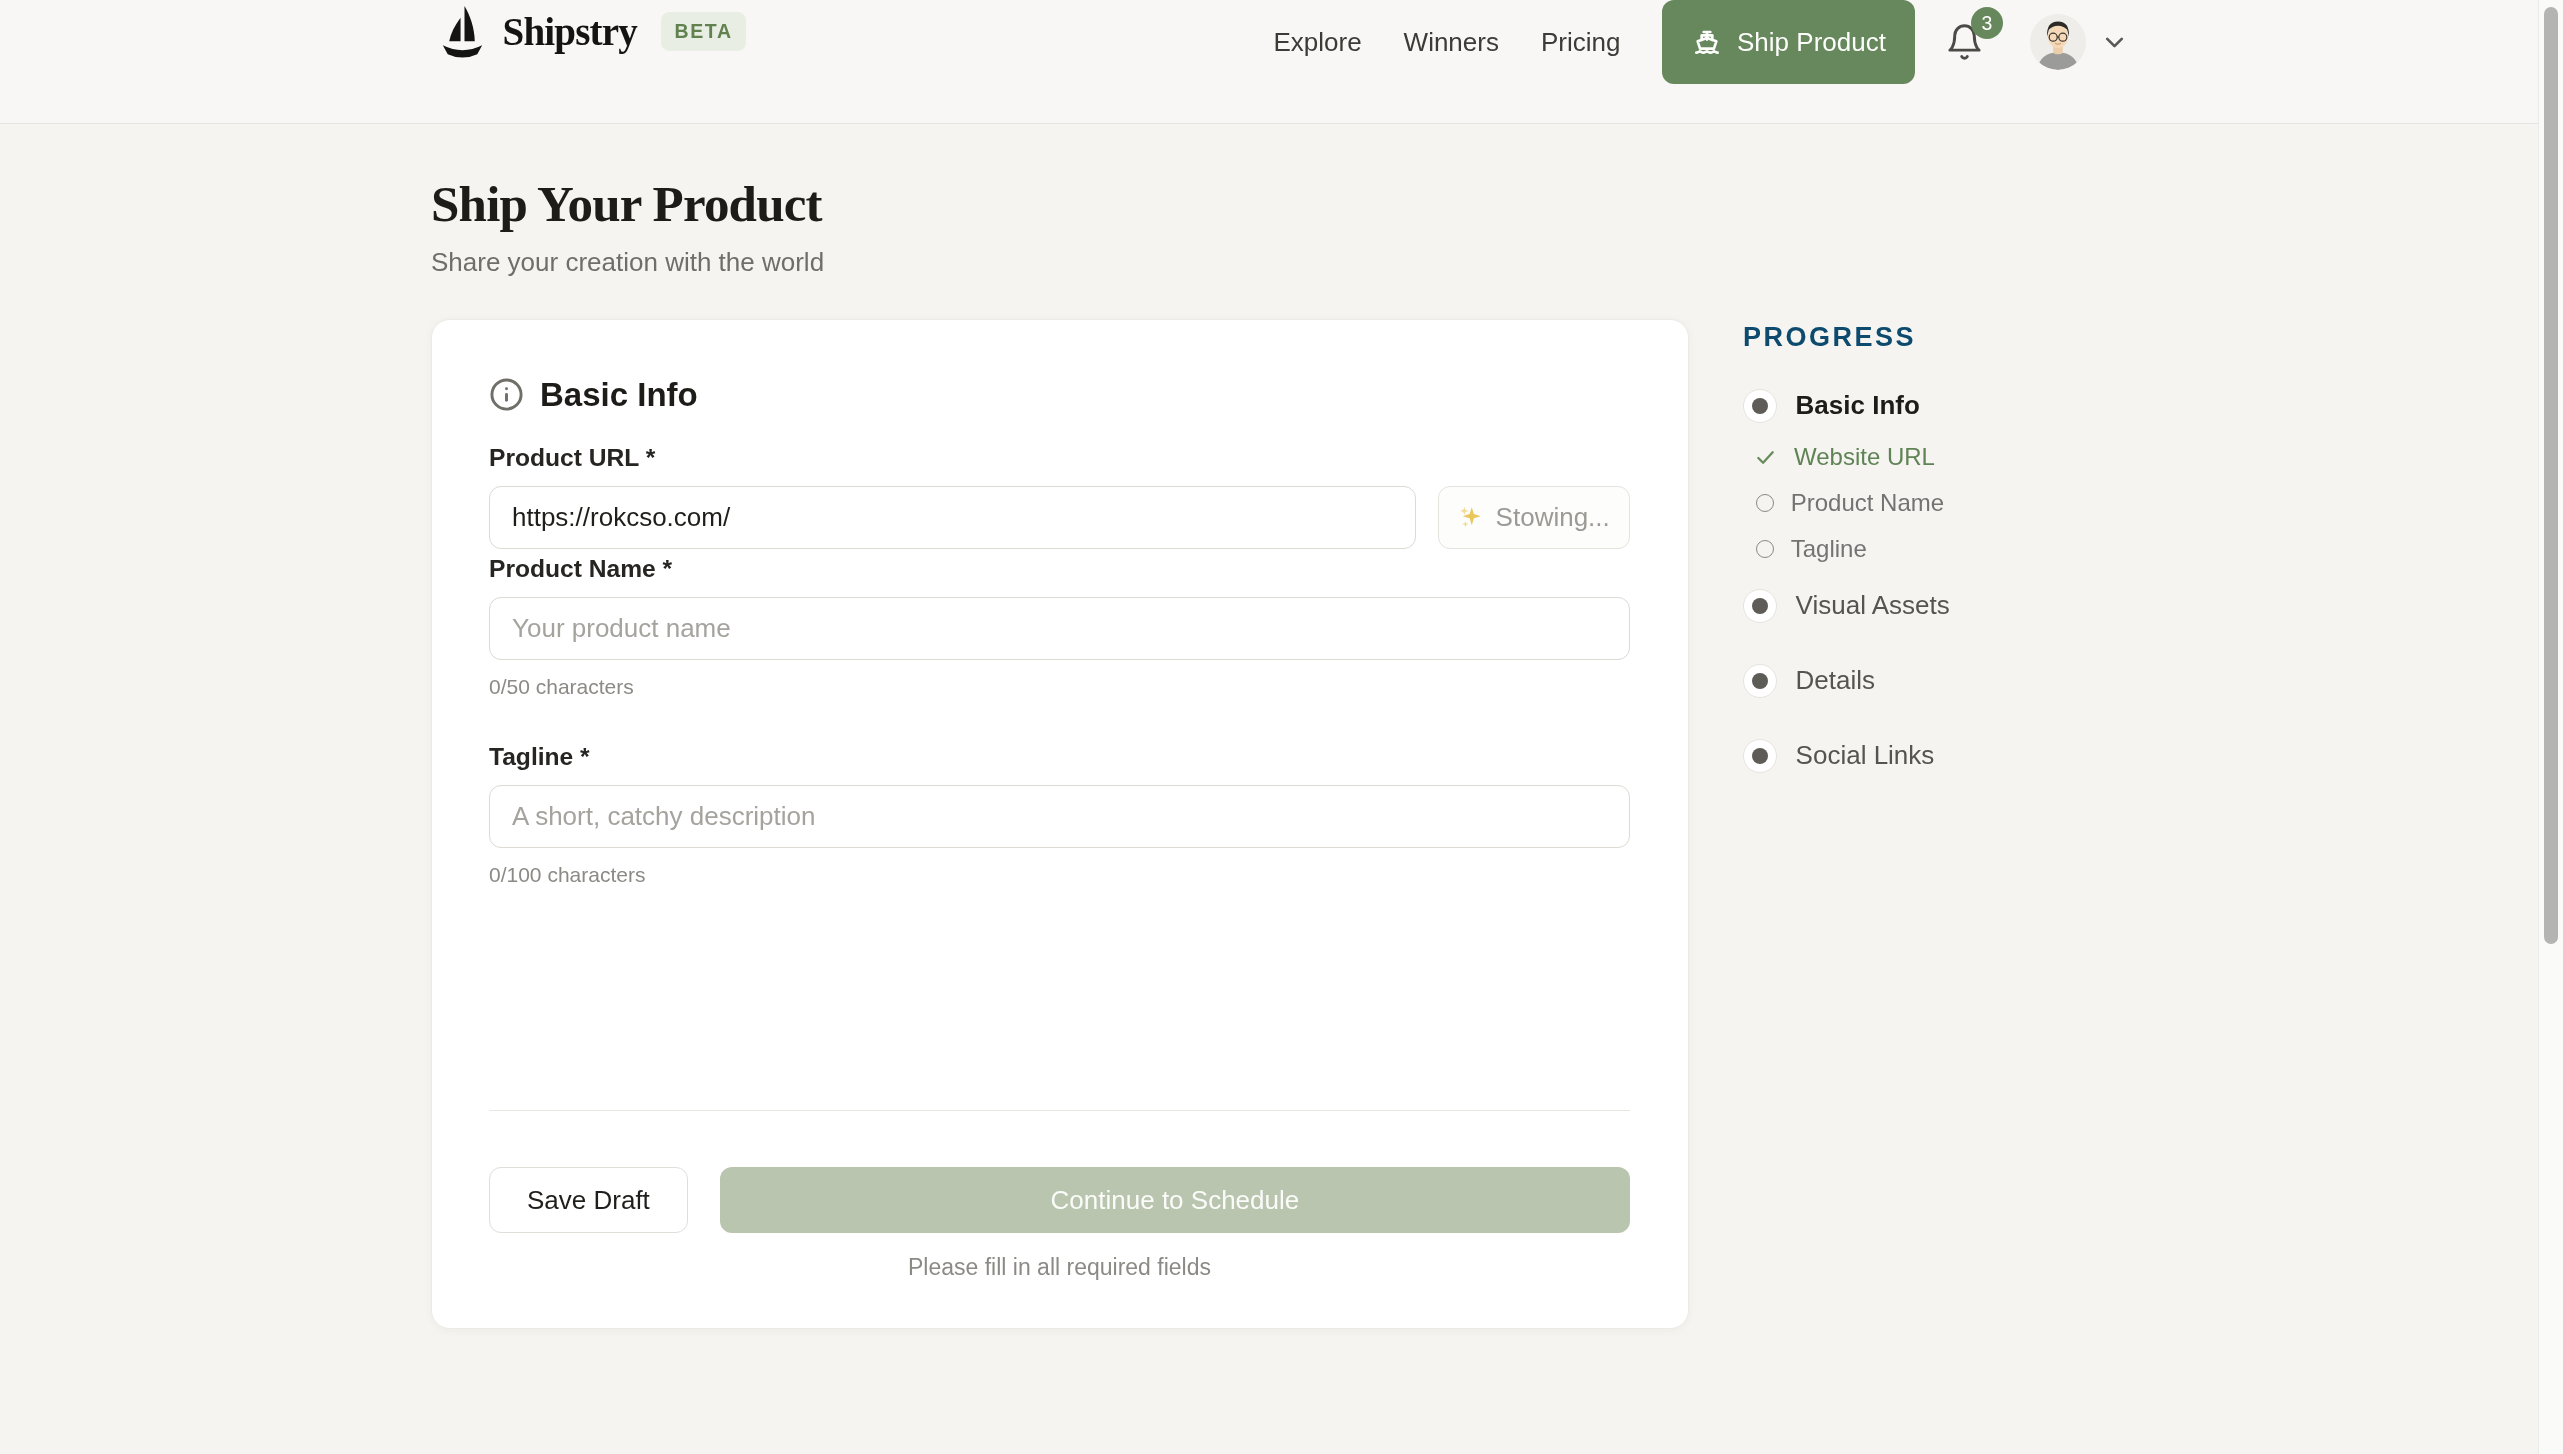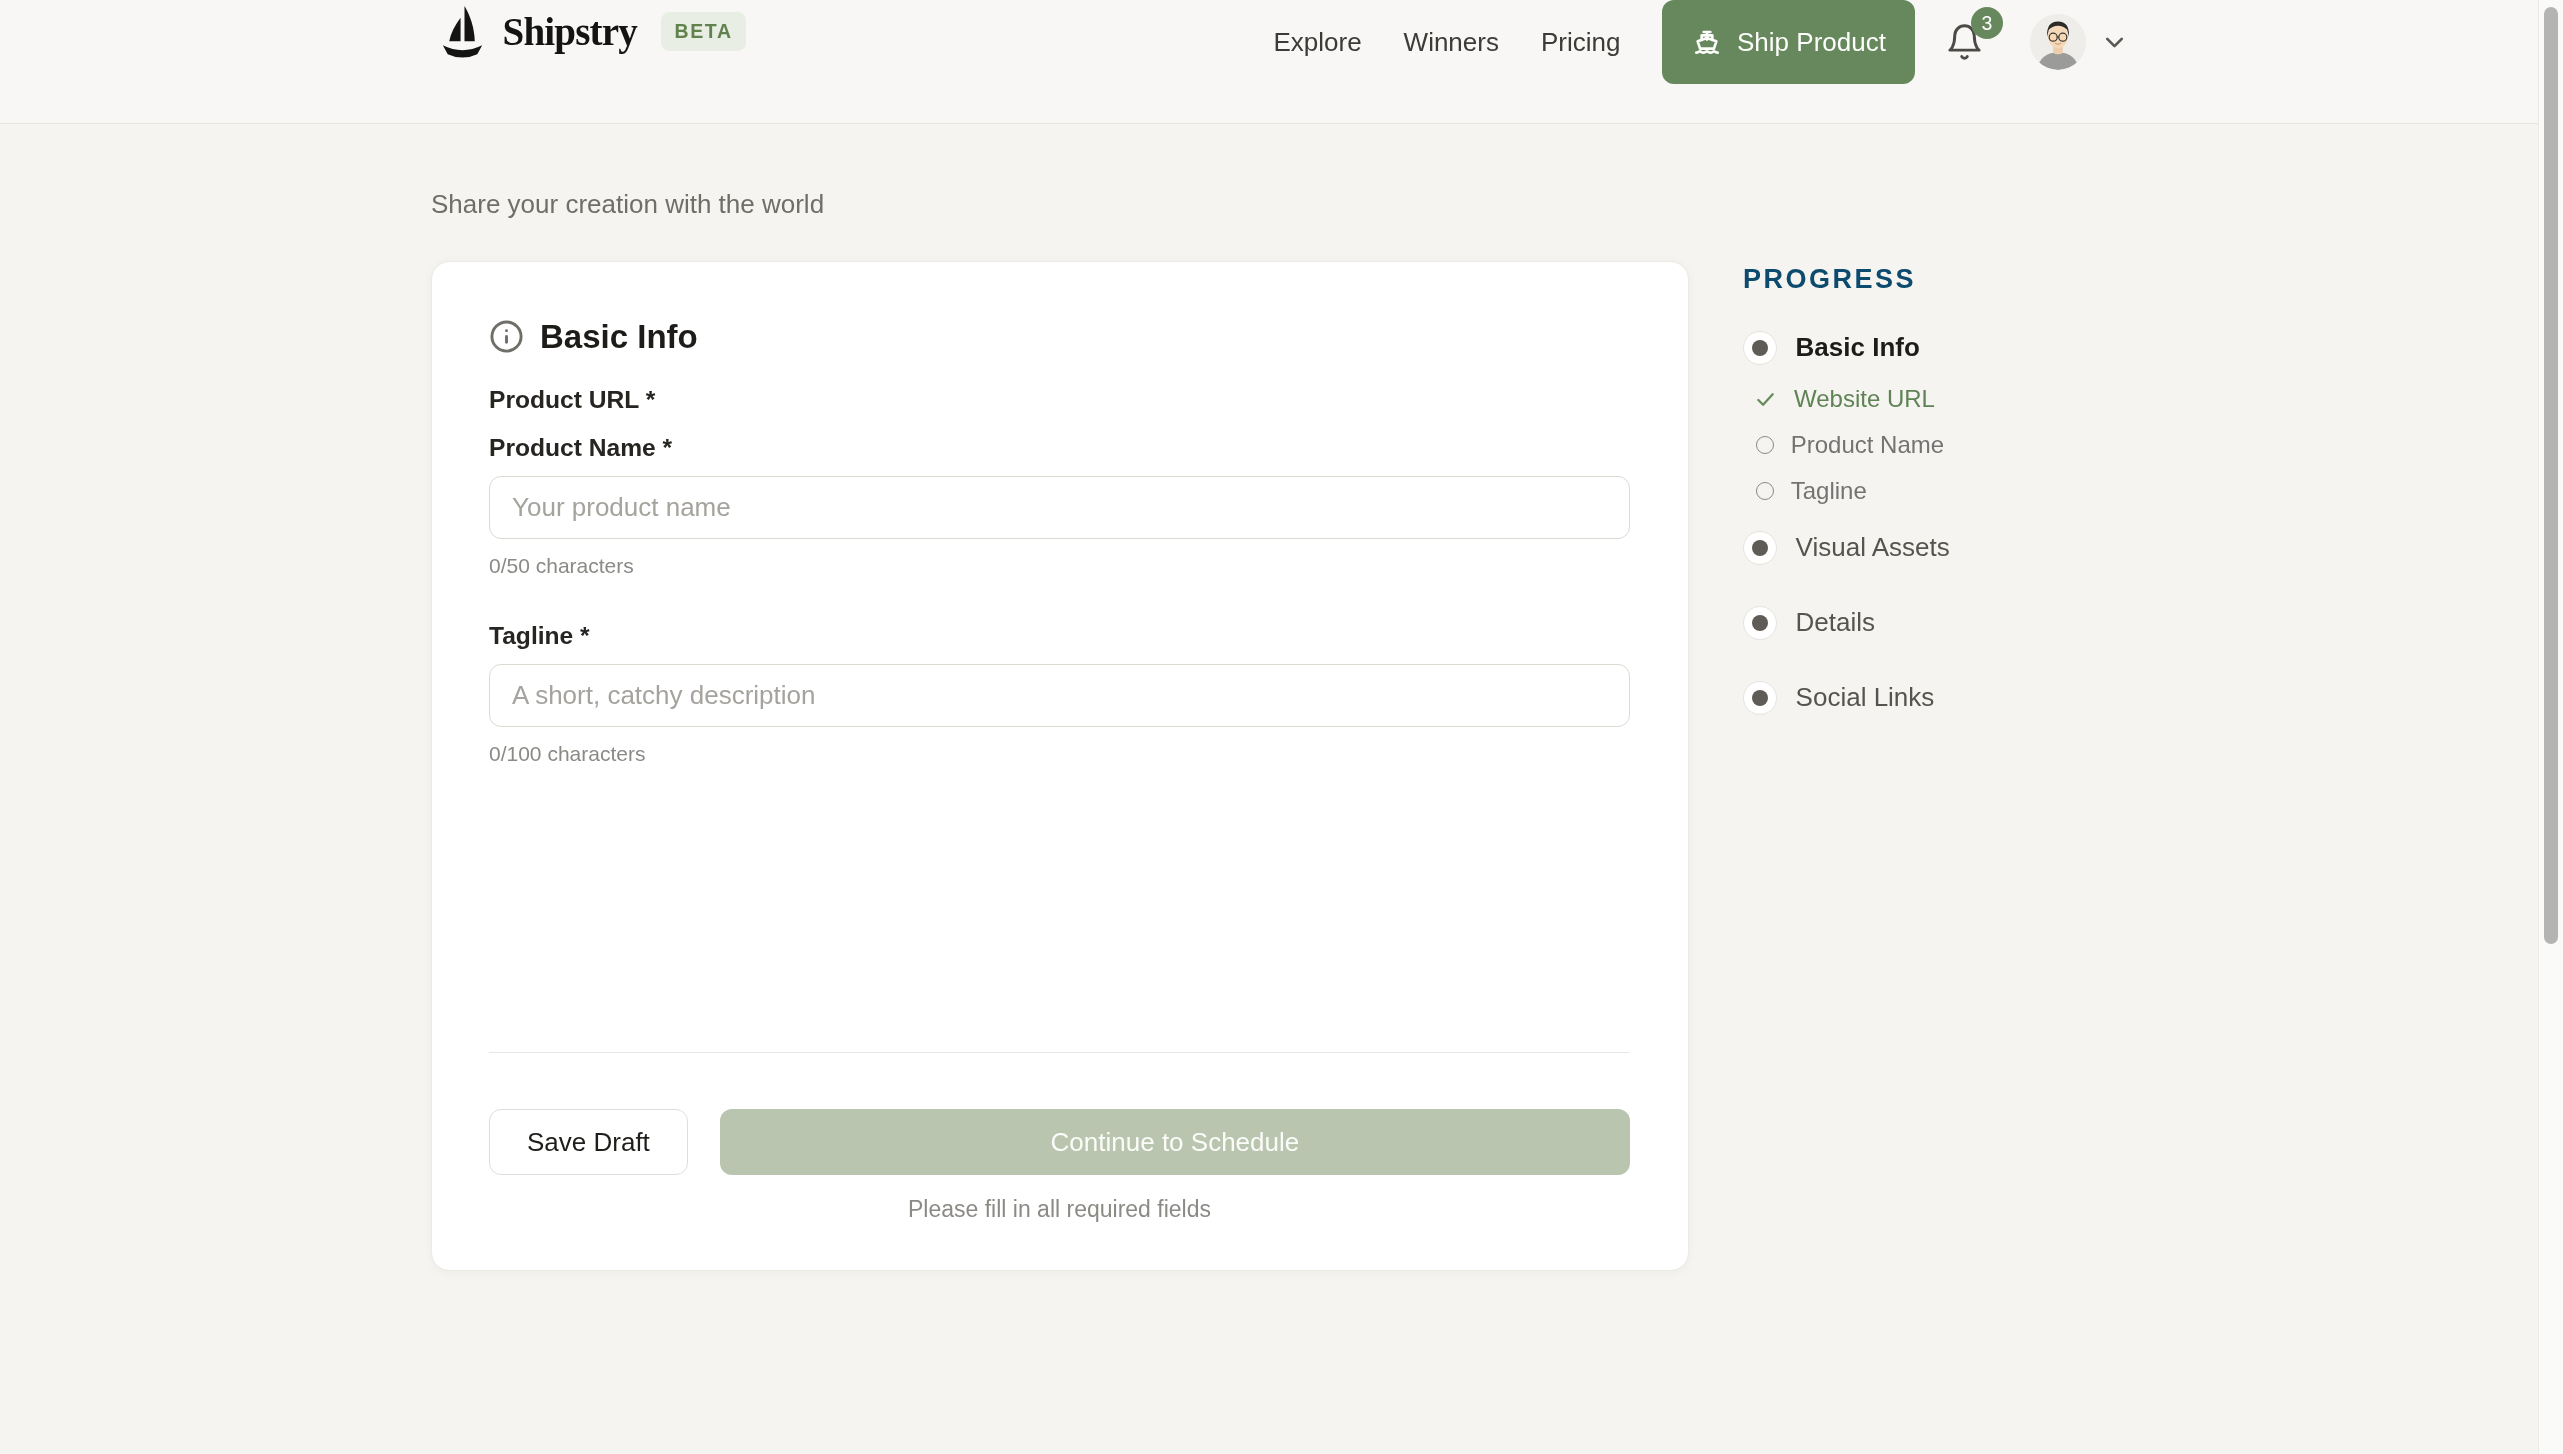--- a/index.html
+++ b/index.html
@@ -193,36 +193,48 @@
 
     <span class="chevron">
       <svg width="29" height="29" viewBox="0 0 24 24" fill="none" stroke="#5a5955" stroke-width="2.2" stroke-linecap="round" stroke-linejoin="round">
         <path d="m6 9 6 6 6-6"></path>
       </svg>
     </span>
   </nav>
 </header>
 
 <main class="main">
+  <h1 class="page-title">Ship Your Product</h1>
   <p class="page-subtitle">Share your creation with the world</p>
 
   <div class="content-row">
 
     <section class="card">
       <div class="card-heading">
         <svg width="35" height="35" viewBox="0 0 24 24" fill="none" stroke="#6f6e69" stroke-width="2" stroke-linecap="round" stroke-linejoin="round">
           <circle cx="12" cy="12" r="10"></circle>
           <path d="M12 16v-4"></path>
           <path d="M12 8h.01"></path>
         </svg>
         <span class="card-heading-text">Basic Info</span>
       </div>
 
       <div class="field url-field">
         <div class="field-label">Product URL *</div>
+        <div class="url-row">
+          <input class="text-input url-input" type="text" value="https://rokcso.com/" style="">
+          <button class="stow-btn">
+            <svg width="25.4" height="25.4" viewBox="0 0 24 24">
+              <path d="M13 3 L15 9.5 L21.5 11.5 L15 13.5 L13 20 L11 13.5 L4.5 11.5 L11 9.5 Z" fill="#e9c75b"></path>
+              <path d="M6 2.5 L7 5.5 L10 6.5 L7 7.5 L6 10.5 L5 7.5 L2 6.5 L5 5.5 Z" fill="#f2dc96"></path>
+              <path d="M7 16 L7.8 18.2 L10 19 L7.8 19.8 L7 22 L6.2 19.8 L4 19 L6.2 18.2 Z" fill="#f2dc96"></path>
+            </svg>
+            <span>Stowing...</span>
+          </button>
+        </div>
       </div>
 
       <div class="field name-field">
         <div class="field-label">Product Name *</div>
         <input class="text-input" type="text" placeholder="Your product name" style="">
         <div class="helper">0/50 characters</div>
       </div>
 
       <div class="field tagline-field">
         <div class="field-label">Tagline *</div>

